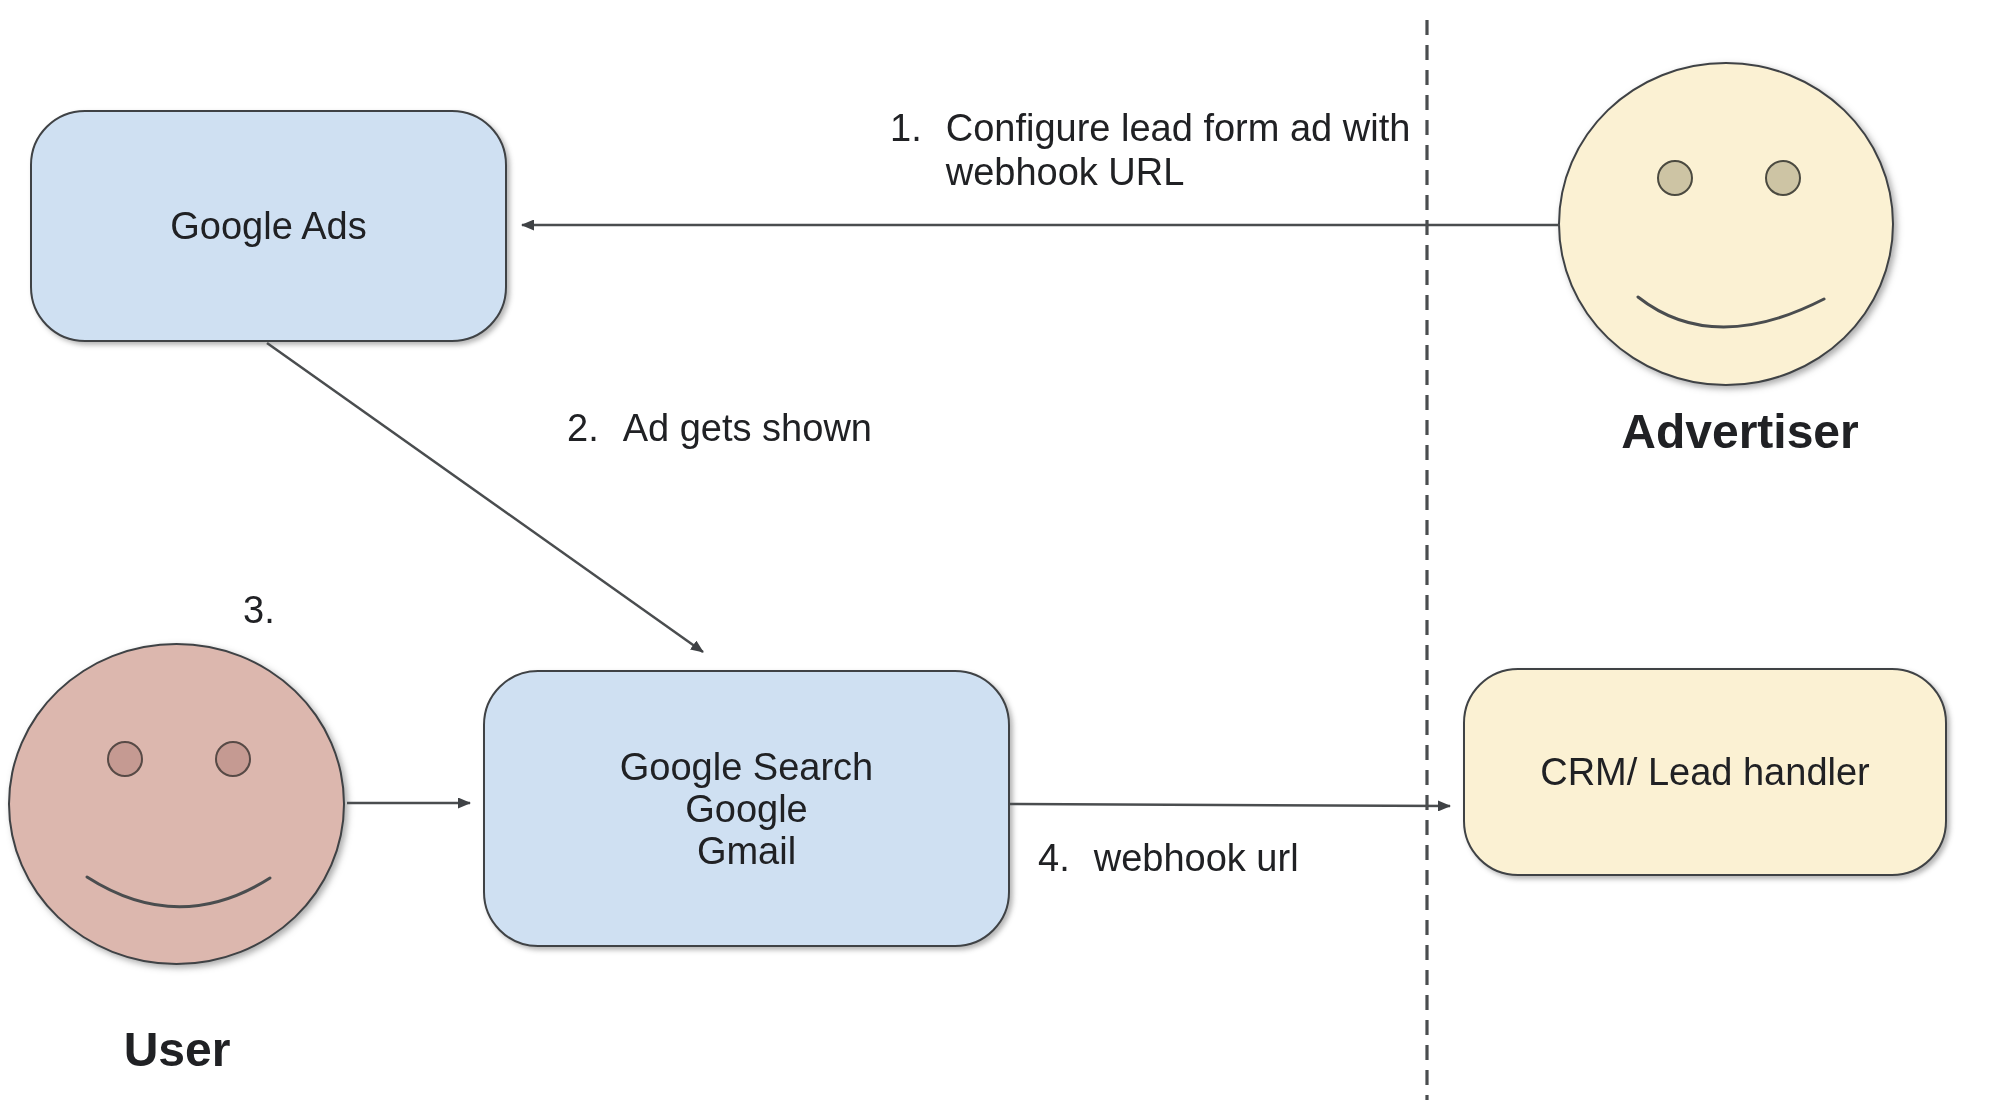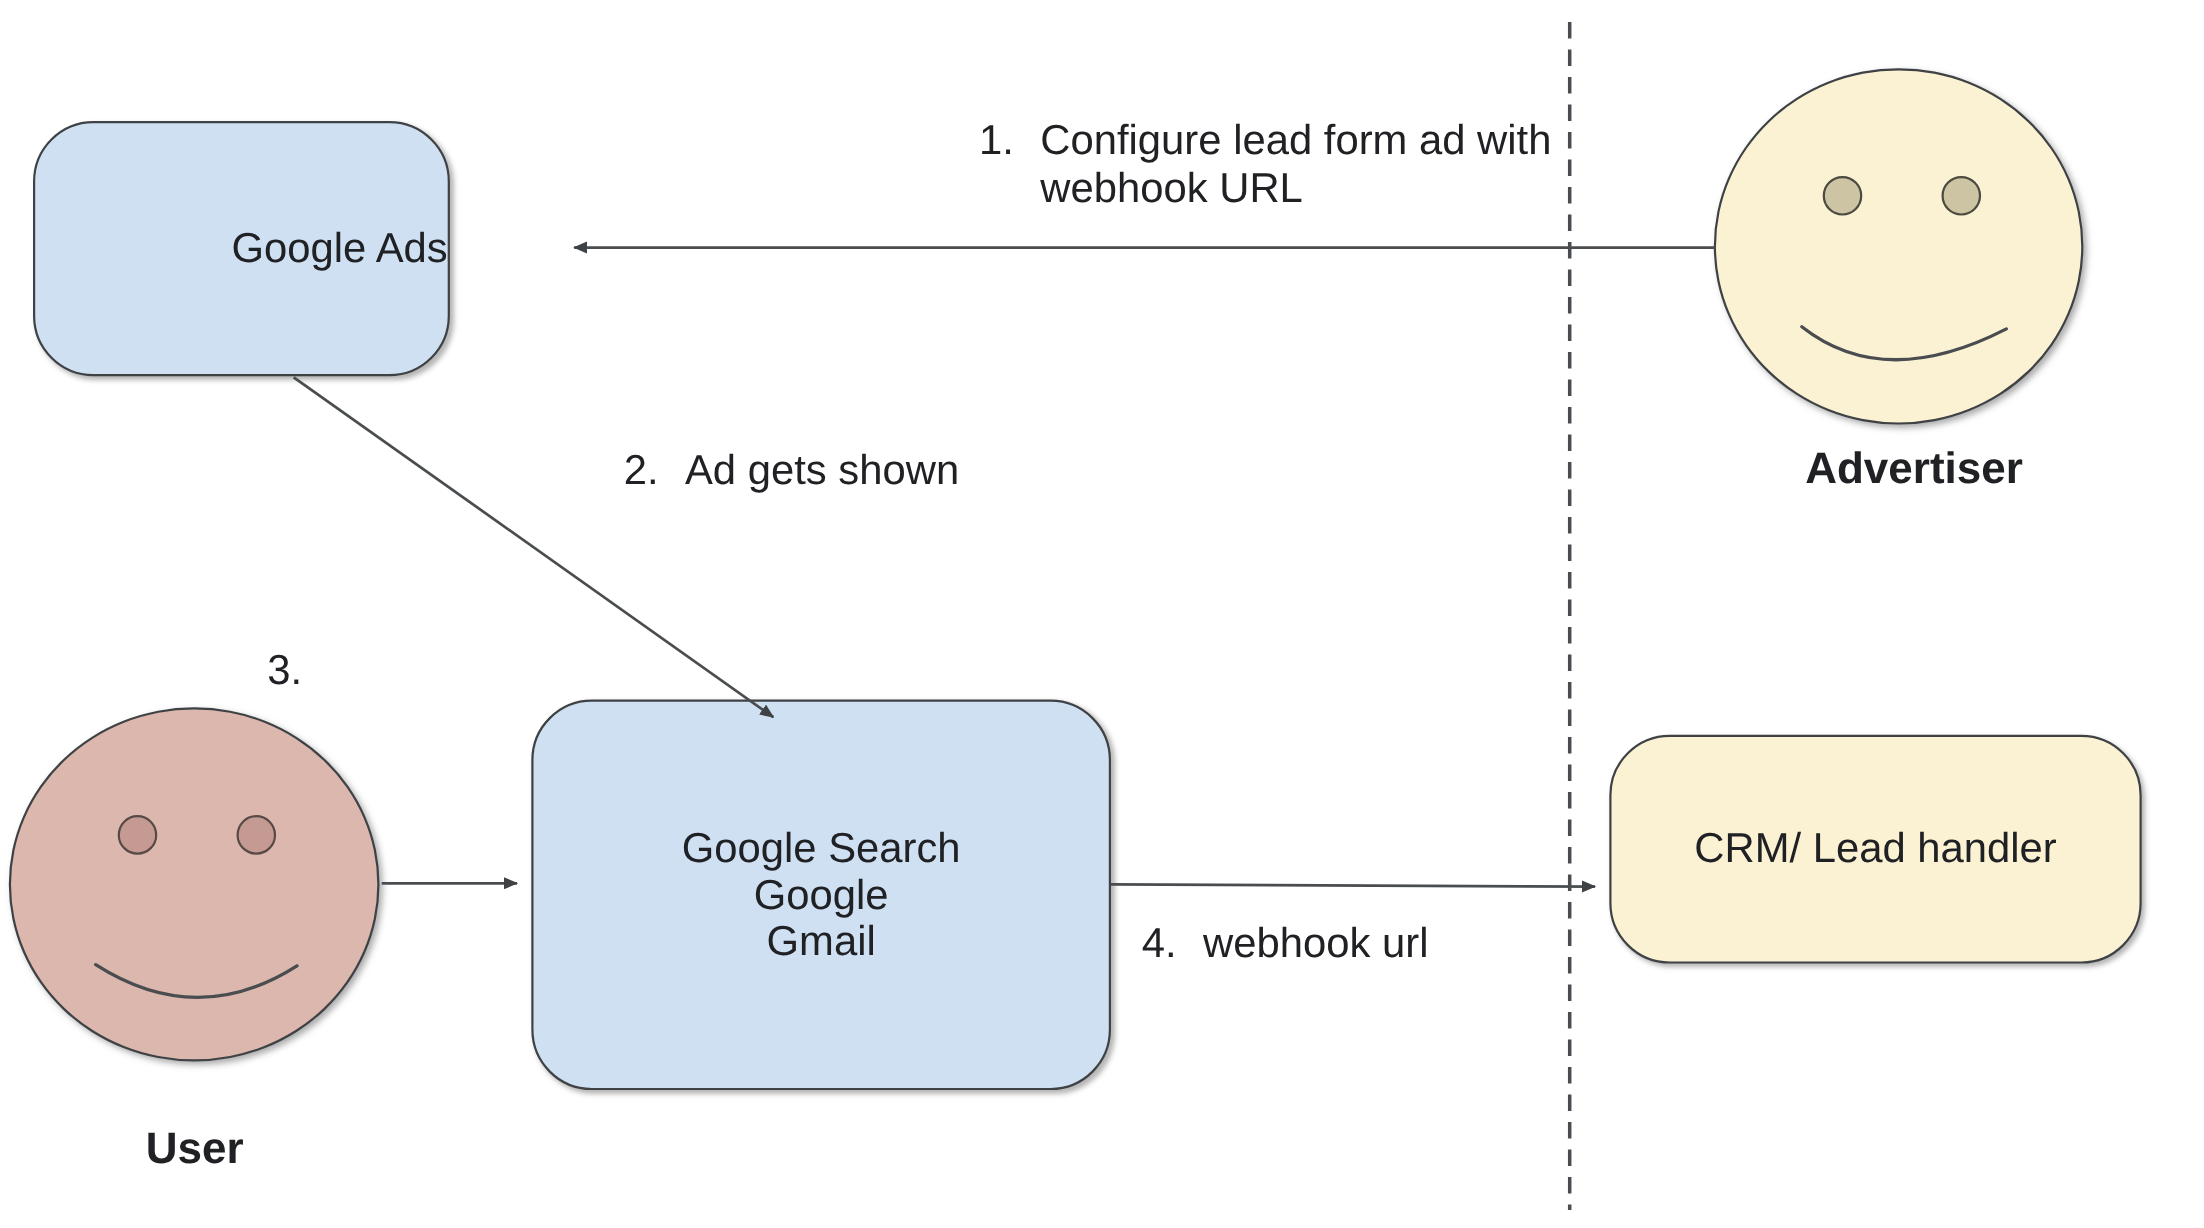--- a/index.html
+++ b/index.html
@@ -26,22 +26,22 @@
     flex-direction: column;
     align-items: center;
     justify-content: center;
     text-align: center;
     font-size: 38px;
     line-height: 42px;
     box-sizing: border-box;
   }
   .node.blue  { background: #cfe0f2; }
   .node.cream { background: #fbf1d3; }
-  .node-google-ads  { left: 30px;   top: 110px; width: 379px; height: 232px; align-items: flex-end; }
-  .node-platforms   { left: 483px;  top: 636px; width: 527px; height: 355px; }
+  .node-google-ads  { left: 30px;   top: 110px; width: 477px; height: 232px; }
+  .node-platforms   { left: 483px;  top: 670px; width: 527px; height: 277px; }
   .node-crm         { left: 1463px; top: 668px; width: 484px; height: 208px; }
 
   
   .face {
     position: absolute;
     border: 2.5px solid #3f4245;
     border-radius: 50%;
     box-shadow: 3px 3px 6px rgba(90, 90, 90, 0.5);
     box-sizing: border-box;
   }
@@ -57,21 +57,21 @@
   }
   .face-advertiser .eye { background: #cdc4a4; }
   .face-user .eye       { background: #c59a92; border-color: #574a46; }
   .eye.left  { left: 97px;  top: 96px; }
   .eye.right { left: 205px; top: 96px; }
   .smile-svg { position: absolute; left: 0; top: 0; }
 
   .actor-label {
     position: absolute;
     transform: translateX(-50%);
-    font-size: 40px;
+    font-size: 48px;
     font-weight: 700;
     white-space: nowrap;
   }
   .actor-label.advertiser { left: 1740px; top: 404px; }
   .actor-label.user       { left: 177px;  top: 1022px; }
 
   
   .step {
     position: absolute;
     display: flex;

